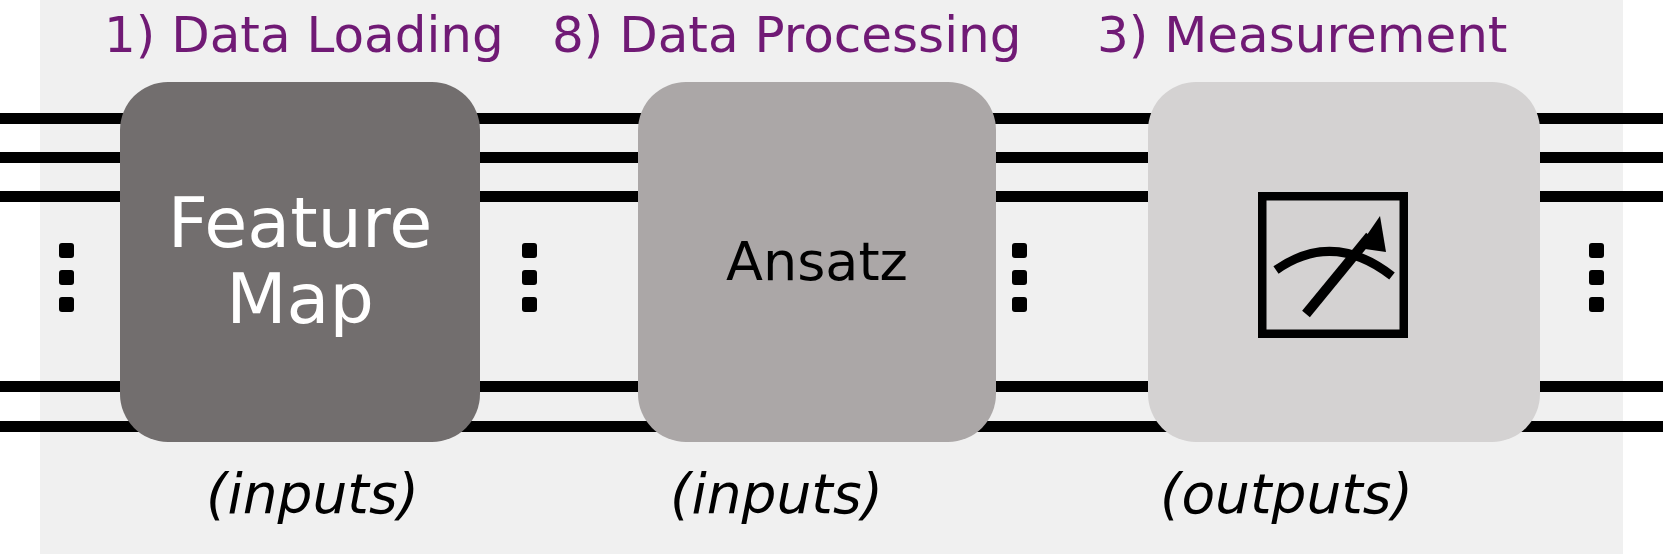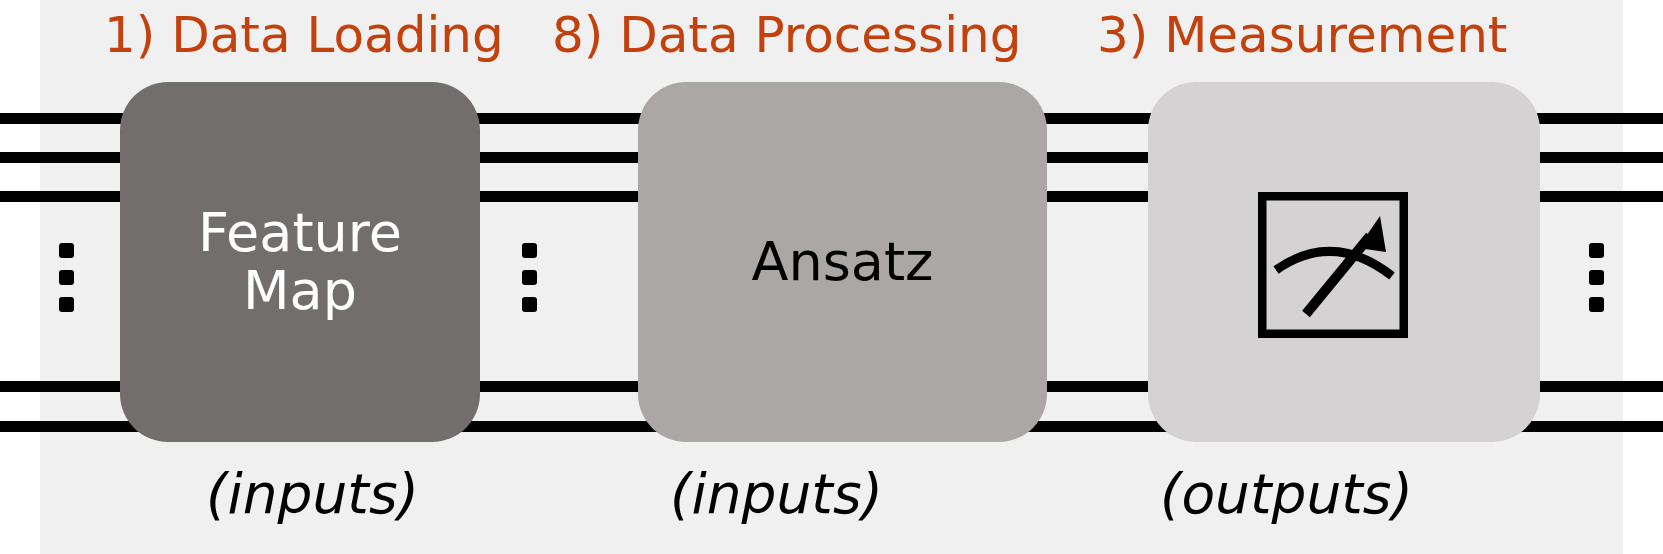--- a/index.html
+++ b/index.html
@@ -60,45 +60,45 @@
     text-align: center;
     line-height: 1.08;
   }
   .box-feature {
     left: 120px;
     top: 82px;
     width: 360px;
     height: 360px;
     background: #726e6e;
     color: #ffffff;
-    font-size: 54px;
+    font-size: 70px;
   }
   .box-ansatz {
     left: 638px;
     top: 82px;
-    width: 409px;
+    width: 358px;
     height: 360px;
     background: #aba7a7;
     color: #000000;
     font-size: 54px;
   }
   .box-measure {
     left: 1148px;
     top: 82px;
     width: 392px;
     height: 360px;
     background: #d4d2d2;
   }
 
   
   .heading {
     position: absolute;
     top: 6px;
     font-size: 50px;
-    color: #c2410c;
+    color: #701a75;
     white-space: nowrap;
   }
   .h1 { left: 104px; }
   .h2 { left: 552px; }
   .h3 { left: 1058px; margin-left: 39px; }
 
   
   .caption {
     position: absolute;
     top: 462px;

